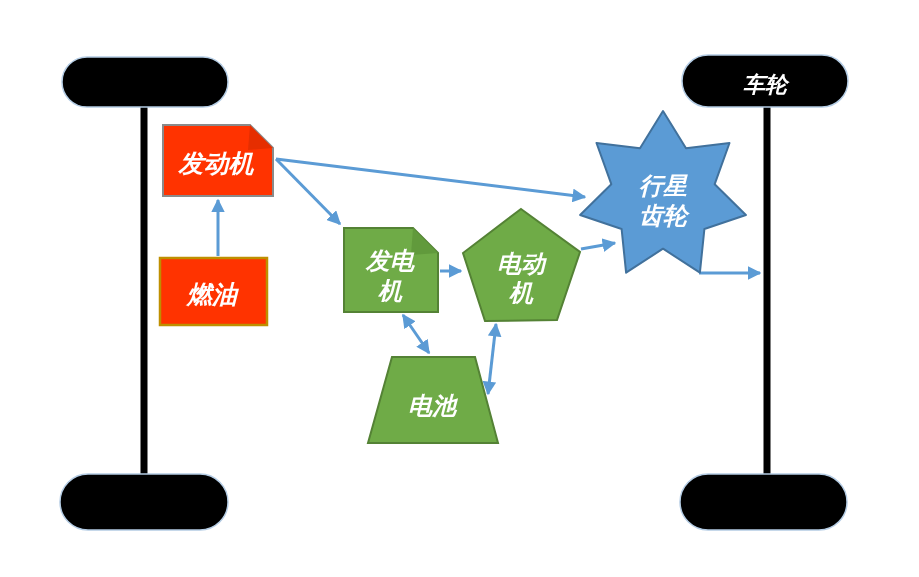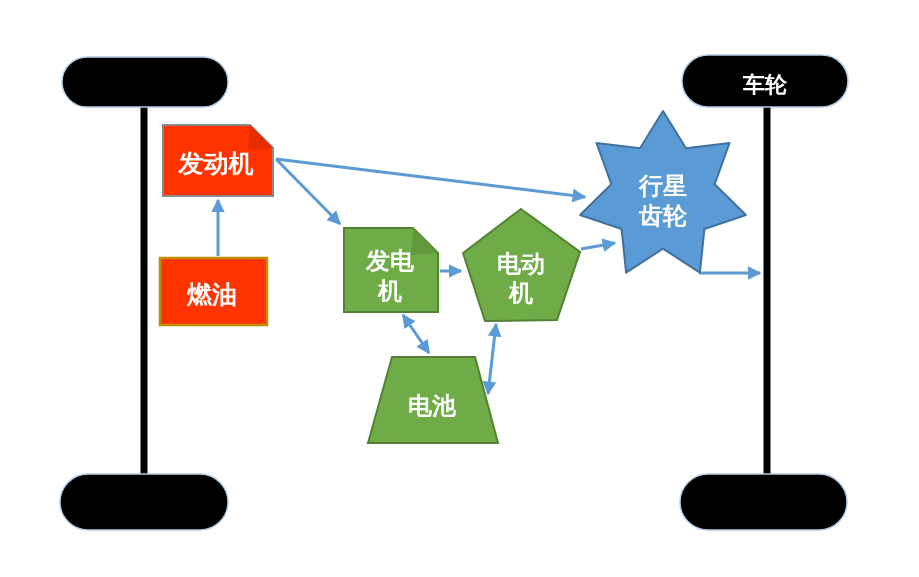--- a/index.html
+++ b/index.html
@@ -7,20 +7,21 @@
     padding: 0;
     background: #ffffff;
     font-family: "DejaVu Sans", sans-serif;
   }
   .stage {
     position: relative;
     width: 919px;
     height: 577px;
     background: #ffffff;
     overflow: hidden;
+    font-style: italic;
   }
   svg { display: block; }
   text.node-label {
     fill: #ffffff;
     font-family: "DejaVu Sans", sans-serif;
     font-weight: bold;
     text-anchor: middle;
   }
   .lbl-24 { font-size: 24px; }
   .lbl-25 { font-size: 25px; }

